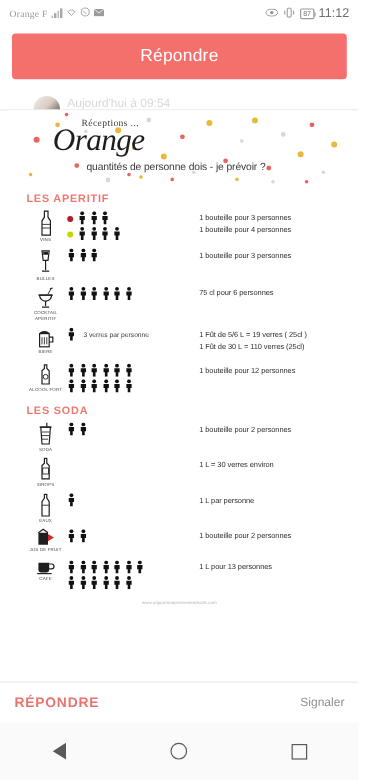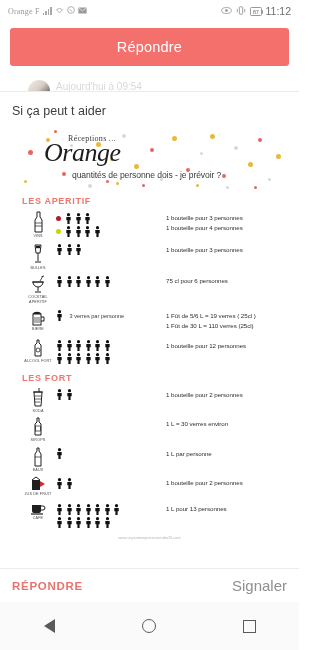--- a/index.html
+++ b/index.html
@@ -146,21 +146,21 @@
     position: absolute; left: 0; right: 0; bottom: 48px;
     height: 34px; background: #fff;
     border-top: 1px solid #ececec;
     display: flex; align-items: center; justify-content: space-between;
     padding: 0 12px;
   }
   .act-reply {
     color: #E8736F; font-size: 11.5px; font-weight: bold; letter-spacing: .7px;
     cursor: pointer;
   }
-  .act-report { color: #8f8f8f; font-size: 15px; cursor: pointer; }
+  .act-report { color: #8f8f8f; font-size: 10px; cursor: pointer; }
 
   
   .navbar {
     position: absolute; left: 0; right: 0; bottom: 0;
     height: 48px; background: #fafafa;
     display: flex; align-items: center; justify-content: space-around;
   }
   .nav-btn { width: 46px; height: 46px; display:flex; align-items:center; justify-content:center; cursor:pointer; }
   .nav-back { width:0;height:0;border-top:7px solid transparent;border-bottom:7px solid transparent;border-right:11px solid #5a5a5a; }
   .nav-home { width:14px;height:14px;border:1.6px solid #5a5a5a;border-radius:50%; }
@@ -218,21 +218,20 @@
 
   <div class="reply-wrap">
     <button class="reply-btn">Répondre</button>
   </div>
 
   <div class="prev-msg">
     <div class="avatar"></div>
     <div class="prev-txt">Aujourd'hui à 09:54</div>
   </div>
 
-  <div class="msg-text">Si ça peut t aider</div>
 
   <div class="info">
     <div id="confetti-layer">
         <div class="confetti" style="left: 18px; top: 22px; width: 5px; height: 5px; background: rgb(232, 101, 95);"></div>
         <div class="confetti" style="left: 36px; top: 10px; width: 4px; height: 4px; background: rgb(232, 185, 60);"></div>
         <div class="confetti" style="left: 52px; top: 44px; width: 4px; height: 4px; background: rgb(232, 101, 95);"></div>
         <div class="confetti" style="left: 68px; top: 30px; width: 3px; height: 3px; background: rgb(216, 216, 216);"></div>
         <div class="confetti" style="left: 86px; top: 14px; width: 5px; height: 5px; background: rgb(232, 185, 60);"></div>
         <div class="confetti" style="left: 96px; top: 52px; width: 3px; height: 3px; background: rgb(232, 101, 95);"></div>
         <div class="confetti" style="left: 112px; top: 6px; width: 4px; height: 4px; background: rgb(216, 216, 216);"></div>
@@ -484,21 +483,21 @@
                   <circle cx="3.5" cy="1.7" r="1.6" fill="#111"></circle>
                   <path d="M1.3 3.9h4.4v3.4H4.6V11H2.4V7.3H1.3z" fill="#111"></path>
                 </svg></span>
             </div>
           </div>
           <div class="cell-text">
             <div class="qty">1 bouteille pour 12 personnes</div>
             <div class="qty"></div>
           </div>
         </div>
-        <div class="sect-title">LES FORT</div>
+        <div class="sect-title">LES SODA</div>
         <div class="row">
           <div class="cell-icon">
             <span>
               <svg class="ico-svg" width="12" height="20" viewBox="0 0 12 20">
                 <path d="M2 4h8l-1 14H3z" fill="none" stroke="#1f1f1f" stroke-width="1"></path>
                 <path d="M1 4h10" stroke="#1f1f1f" stroke-width="1"></path>
                 <path d="M7 0v4" stroke="#1f1f1f" stroke-width="1"></path>
                 <path d="M3 8h6M3 11h6M3 14h5" stroke="#1f1f1f" stroke-width=".7"></path>
               </svg>
             </span>

